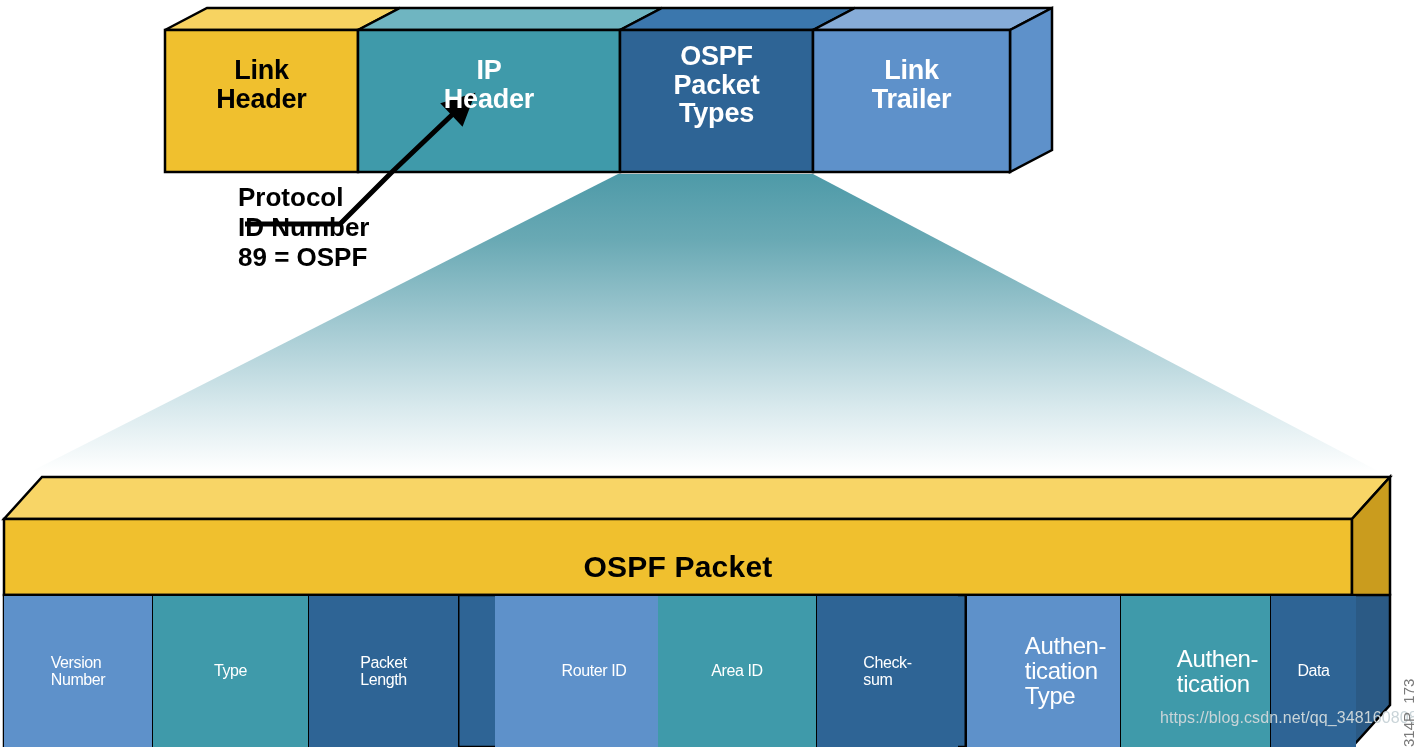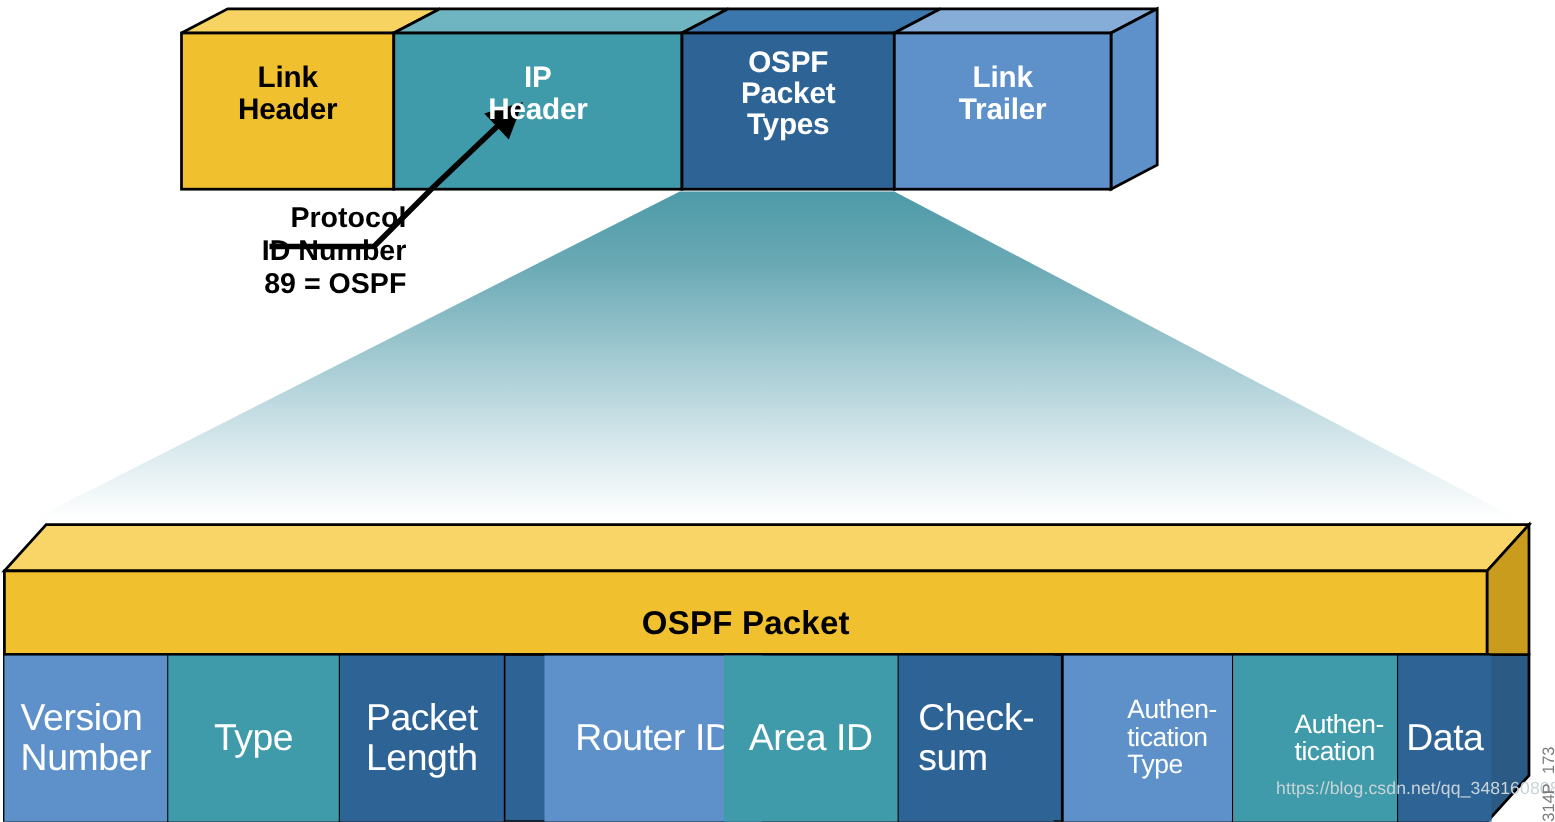--- a/index.html
+++ b/index.html
@@ -23,21 +23,21 @@
   .topbar-label.light{color:#ffffff;}
 
   
   #annotation{font-size:26px;color:#000000;text-align:left;line-height:1.16;
               white-space:nowrap;}
 
   
   #ospf-packet-title{font-size:30px;color:#000000;letter-spacing:0.2px;}
 
   
-  .field-label{font-size:34px;color:#ffffff;letter-spacing:-0.4px;line-height:1.04;
+  .field-label{font-size:16px;color:#ffffff;letter-spacing:-0.4px;line-height:1.04;
                display:flex;align-items:center;justify-content:center;
                height:100%;width:100%;box-sizing:border-box;}
   .field-label.small{font-size:24px;padding-left:44px;}
 
   .field-cell{position:absolute;z-index:5;box-sizing:border-box;}
 
   
   #watermark{position:absolute;z-index:7;font-size:16px;font-weight:normal;
              color:#c9d4d8;white-space:nowrap;letter-spacing:0.1px;
              font-family:"Liberation Sans","DejaVu Sans",sans-serif;}
@@ -137,21 +137,21 @@
   </div>
   <div class="field-cell" style="left:1271px;top:596px;width:85px;height:151px;background:#2e6495;">
     <span class="field-label">Data</span>
   </div>
 
   <div class="txt topbar-label dark" style="left:165px;top:56px;width:193px;">Link<br>Header</div>
   <div class="txt topbar-label light" style="left:358px;top:56px;width:262px;">IP<br>Header</div>
   <div class="txt topbar-label light" style="left:620px;top:42px;width:193px;">OSPF<br>Packet<br>Types</div>
   <div class="txt topbar-label light" style="left:813px;top:56px;width:197px;">Link<br>Trailer</div>
 
-  <div class="txt" id="annotation" style="left:238px;top:182px;text-align:right;">
+  <div class="txt" id="annotation" style="left:238px;top:182px;">
     <div>Protocol</div>
     <div>ID Number</div>
     <div>89 = OSPF</div>
   </div>
 
   <div class="txt" id="ospf-packet-title" style="left:4px;top:551px;width:1348px;">OSPF Packet</div>
 
   <div id="watermark" style="left:1160px;top:709px;">https://blog.csdn.net/qq_348160808</div>
   <div id="corner-code" style="left:1400px;top:747px;">314P_173</div>
 

